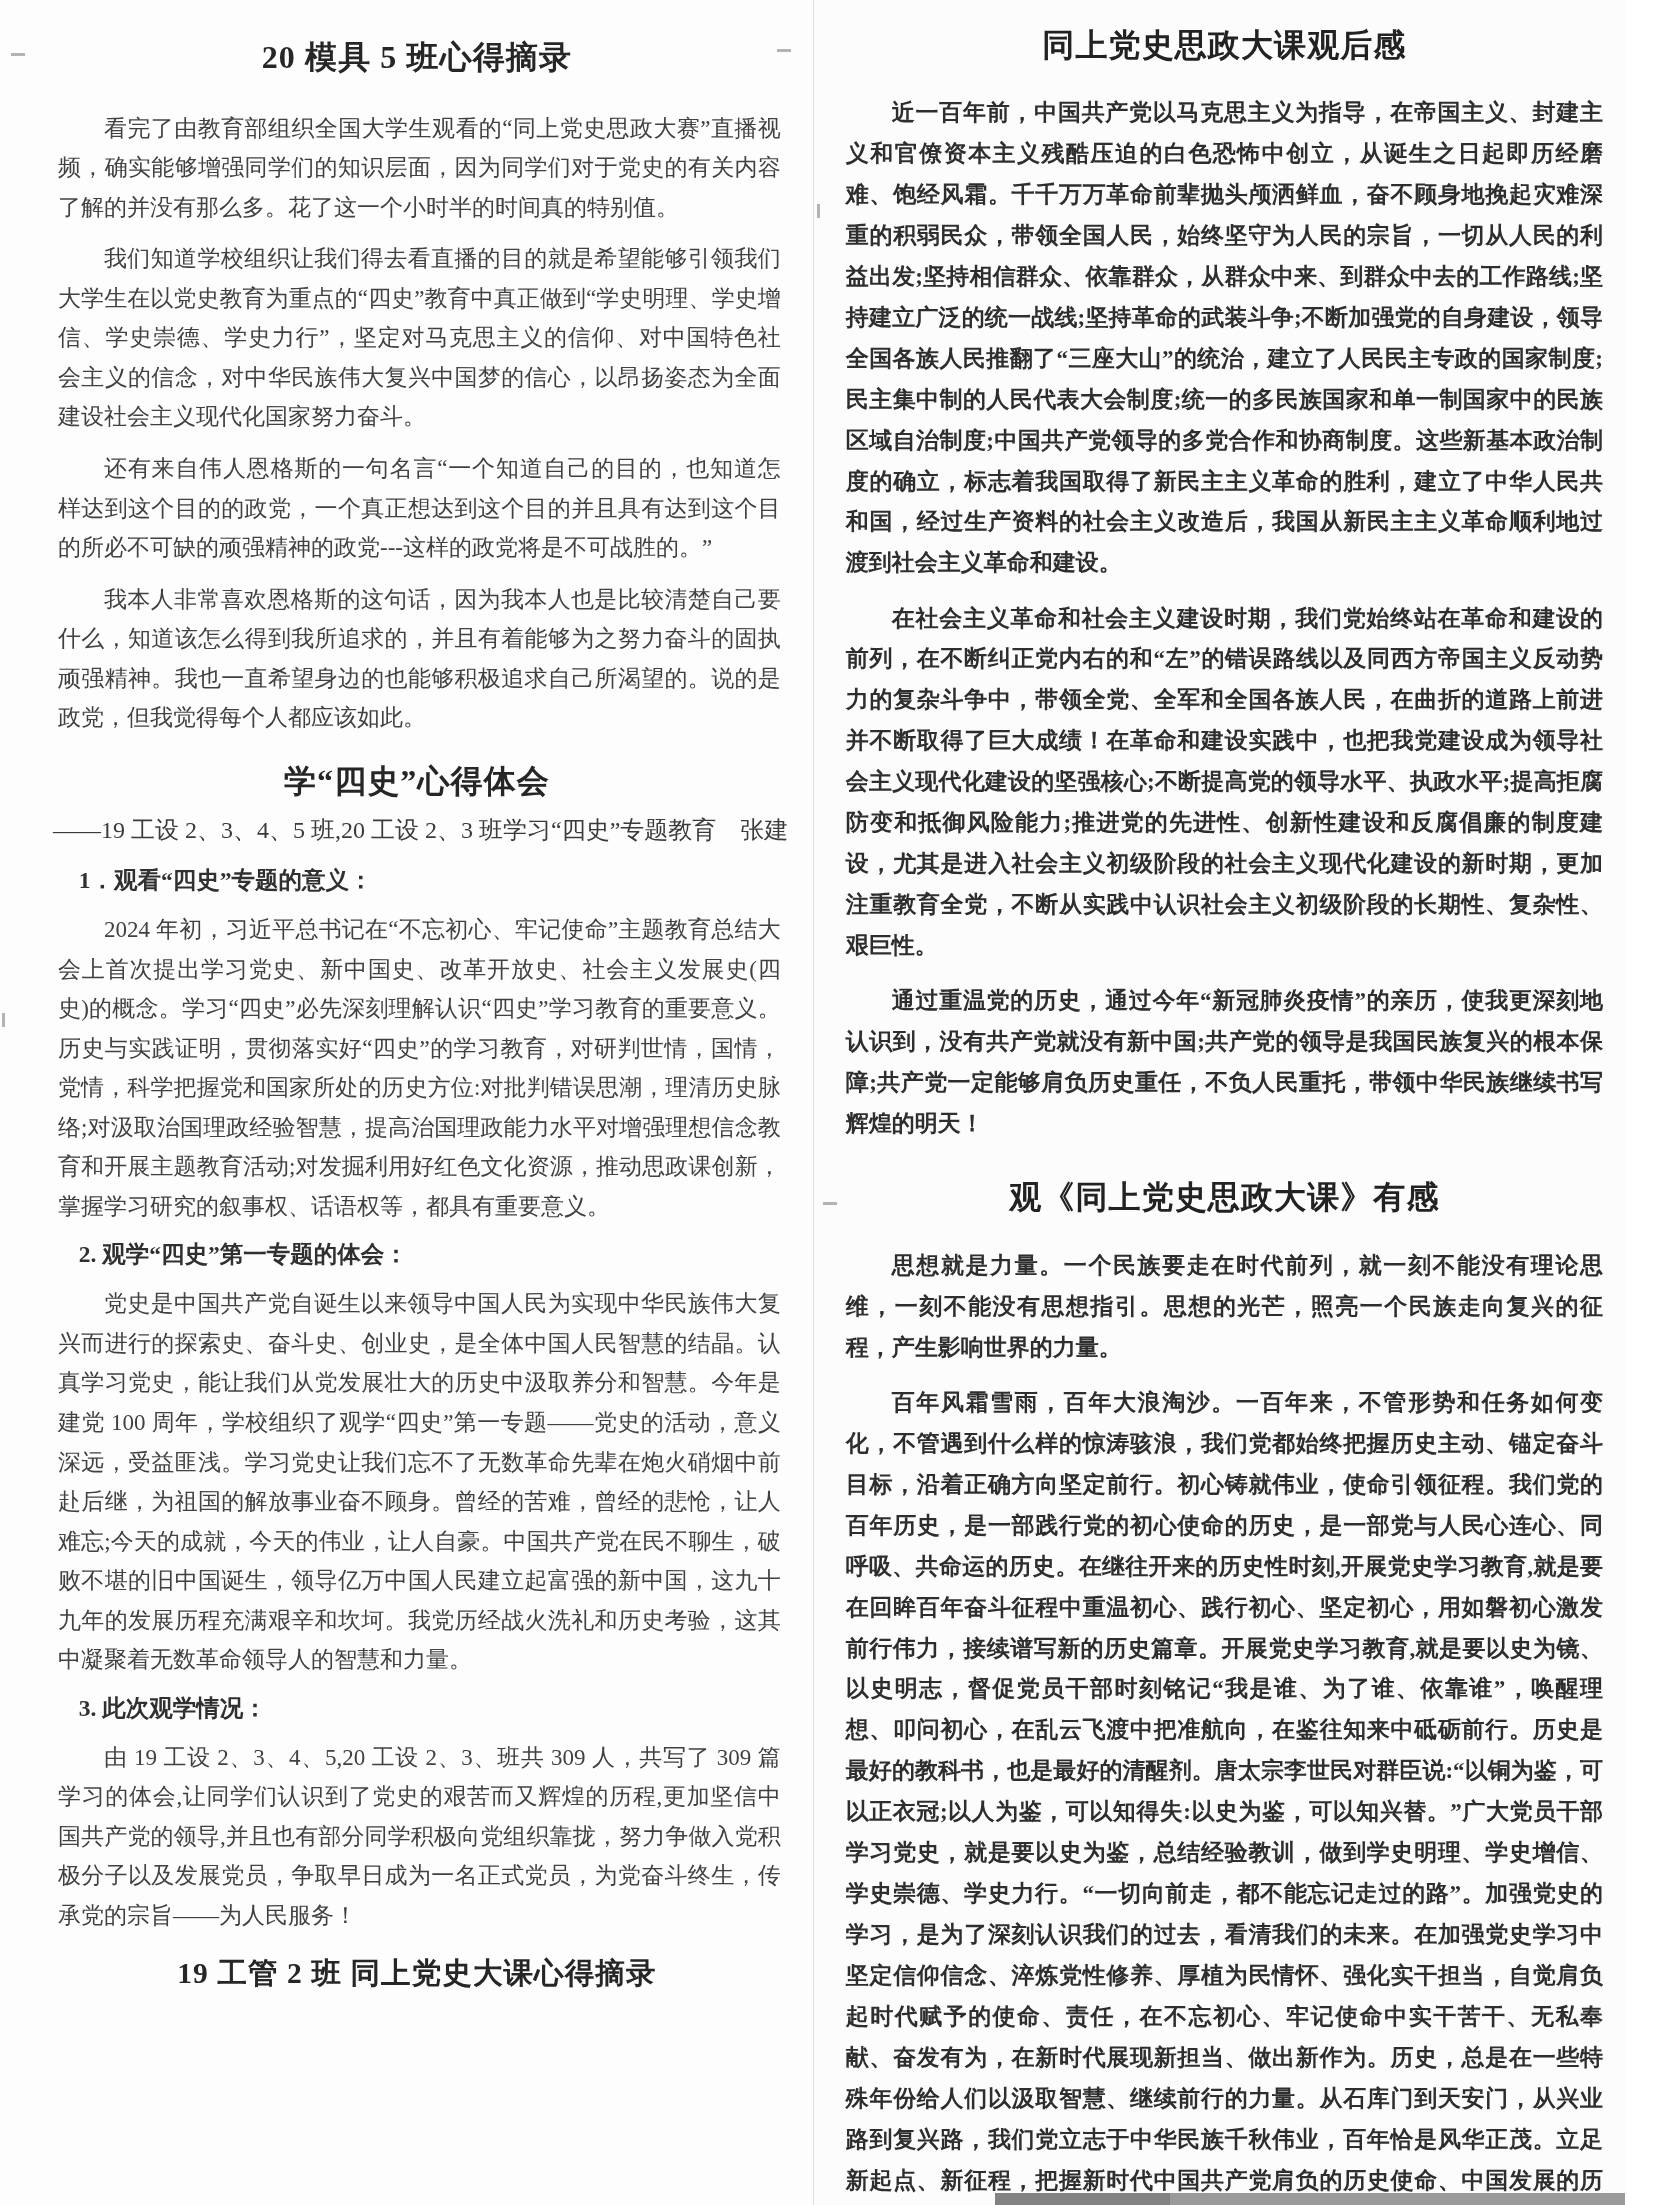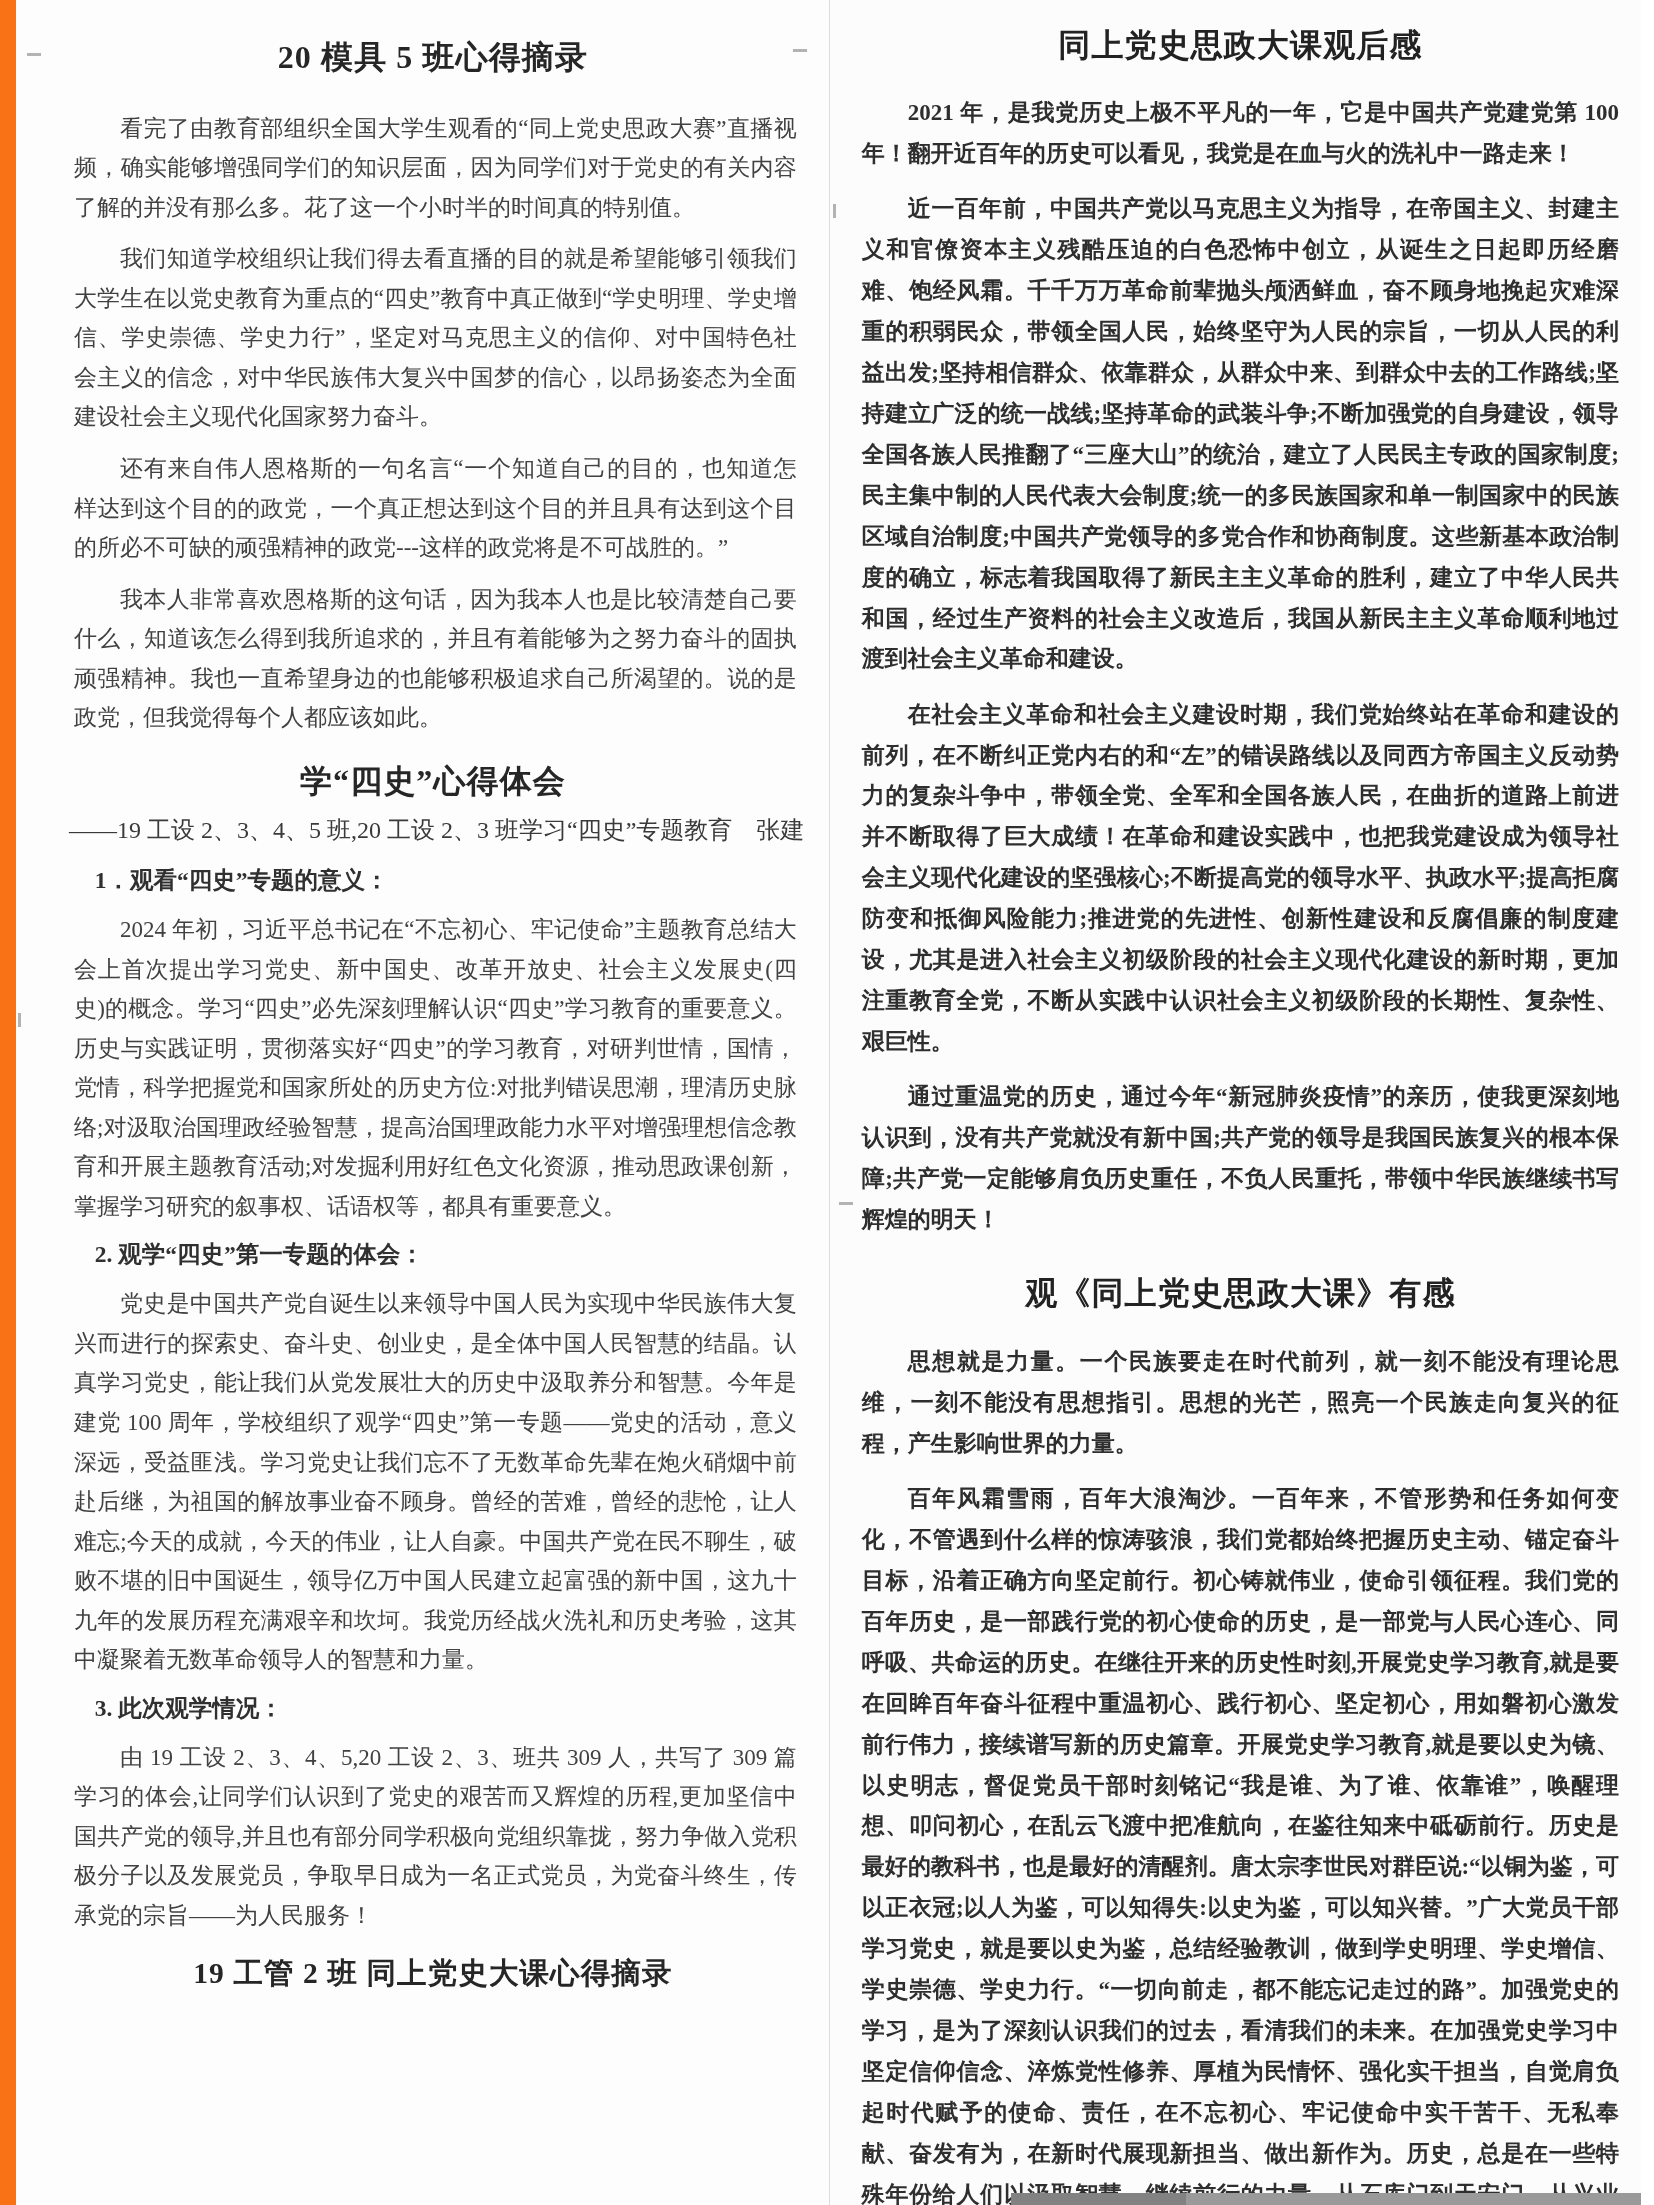--- a/index.html
+++ b/index.html
@@ -1,20 +1,20 @@
 <!DOCTYPE html>
 <html style="font-size:8.8px"><head>
 <meta charset="utf-8">
 <style>
   html,body{margin:0;padding:0;background:#ffffff;}
   body{
     width:1655px;height:2205px;overflow:hidden;
     font-family:"Liberation Serif","DejaVu Serif",serif;
   }
-  .spread{display:flex;width:1625px;height:2205px;background:#f97316;padding-left:16px;}
+  .spread{display:flex;width:1625px;height:2205px;background:#86efac;}
   .page{box-sizing:border-box;position:relative;overflow:hidden;height:2205px;background:#fdfdfd;}
   .page-left{width:827px;padding:16.4px 32px 0 53px;}
   .page-right{width:827px;padding:7.7px 22px 0 32px;border-left:1.6px solid #dcdcdc;background:#fcfcfc;}
   
   .page-left p{
     font-size:23px;line-height:1.72;color:#414141;text-align:justify;
     text-indent:2em;margin:0 0 12px 5px;
   }
   .page-left .doc-title{
     font-size:32px;font-weight:bold;color:#262626;text-align:center;
@@ -81,21 +81,20 @@
 
     <div class="doc-title doc-title-bottom">19 工管 2 班 同上党史大课心得摘录</div>
 
   </div>
 
   <div class="page page-right">
     <span class="mark mark-v" style="left:3.3px;top:204px;"></span>
     <span class="mark mark-h" style="left:8.8px;top:1202px;"></span>
 
     <div class="doc-title">同上党史思政大课观后感</div>
-    <p>2021 年，是我党历史上极不平凡的一年，它是中国共产党建党第 100 年！翻开近百年的历史可以看见，我党是在血与火的洗礼中一路走来！</p>
     <p>近一百年前，中国共产党以马克思主义为指导，在帝国主义、封建主义和官僚资本主义残酷压迫的白色恐怖中创立，从诞生之日起即历经磨难、饱经风霜。千千万万革命前辈抛头颅洒鲜血，奋不顾身地挽起灾难深重的积弱民众，带领全国人民，始终坚守为人民的宗旨，一切从人民的利益出发;坚持相信群众、依靠群众，从群众中来、到群众中去的工作路线;坚持建立广泛的统一战线;坚持革命的武装斗争;不断加强党的自身建设，领导全国各族人民推翻了“三座大山”的统治，建立了人民民主专政的国家制度;民主集中制的人民代表大会制度;统一的多民族国家和单一制国家中的民族区域自治制度;中国共产党领导的多党合作和协商制度。这些新基本政治制度的确立，标志着我国取得了新民主主义革命的胜利，建立了中华人民共和国，经过生产资料的社会主义改造后，我国从新民主主义革命顺利地过渡到社会主义革命和建设。</p>
     <p>在社会主义革命和社会主义建设时期，我们党始终站在革命和建设的前列，在不断纠正党内右的和“左”的错误路线以及同西方帝国主义反动势力的复杂斗争中，带领全党、全军和全国各族人民，在曲折的道路上前进并不断取得了巨大成绩！在革命和建设实践中，也把我党建设成为领导社会主义现代化建设的坚强核心;不断提高党的领导水平、执政水平;提高拒腐防变和抵御风险能力;推进党的先进性、创新性建设和反腐倡廉的制度建设，尤其是进入社会主义初级阶段的社会主义现代化建设的新时期，更加注重教育全党，不断从实践中认识社会主义初级阶段的长期性、复杂性、艰巨性。</p>
     <p>通过重温党的历史，通过今年“新冠肺炎疫情”的亲历，使我更深刻地认识到，没有共产党就没有新中国;共产党的领导是我国民族复兴的根本保障;共产党一定能够肩负历史重任，不负人民重托，带领中华民族继续书写辉煌的明天！</p>
 
     <div class="doc-title doc-title-mid">观《同上党史思政大课》有感</div>
     <p>思想就是力量。一个民族要走在时代前列，就一刻不能没有理论思维，一刻不能没有思想指引。思想的光芒，照亮一个民族走向复兴的征程，产生影响世界的力量。</p>
     <p>百年风霜雪雨，百年大浪淘沙。一百年来，不管形势和任务如何变化，不管遇到什么样的惊涛骇浪，我们党都始终把握历史主动、锚定奋斗目标，沿着正确方向坚定前行。初心铸就伟业，使命引领征程。我们党的百年历史，是一部践行党的初心使命的历史，是一部党与人民心连心、同呼吸、共命运的历史。在继往开来的历史性时刻,开展党史学习教育,就是要在回眸百年奋斗征程中重温初心、践行初心、坚定初心，用如磐初心激发前行伟力，接续谱写新的历史篇章。开展党史学习教育,就是要以史为镜、以史明志，督促党员干部时刻铭记“我是谁、为了谁、依靠谁”，唤醒理想、叩问初心，在乱云飞渡中把准航向，在鉴往知来中砥砺前行。历史是最好的教科书，也是最好的清醒剂。唐太宗李世民对群臣说:“以铜为鉴，可以正衣冠;以人为鉴，可以知得失:以史为鉴，可以知兴替。”广大党员干部学习党史，就是要以史为鉴，总结经验教训，做到学史明理、学史增信、学史崇德、学史力行。“一切向前走，都不能忘记走过的路”。加强党史的学习，是为了深刻认识我们的过去，看清我们的未来。在加强党史学习中坚定信仰信念、淬炼党性修养、厚植为民情怀、强化实干担当，自觉肩负起时代赋予的使命、责任，在不忘初心、牢记使命中实干苦干、无私奉献、奋发有为，在新时代展现新担当、做出新作为。历史，总是在一些特殊年份给人们以汲取智慧、继续前行的力量。从石库门到天安门，从兴业路到复兴路，我们党立志于中华民族千秋伟业，百年恰是风华正茂。立足新起点、新征程，把握新时代中国共产党肩负的历史使命、中国发展的历史方位，我们要认真回顾走过的路，不能忘记来时的路，继续走好前行的路，不断开创全面建设社会主义现代化国家新局面，书</p>
 
     <div class="scan-bar"></div>
     <div class="scan-bar-dark"></div>

